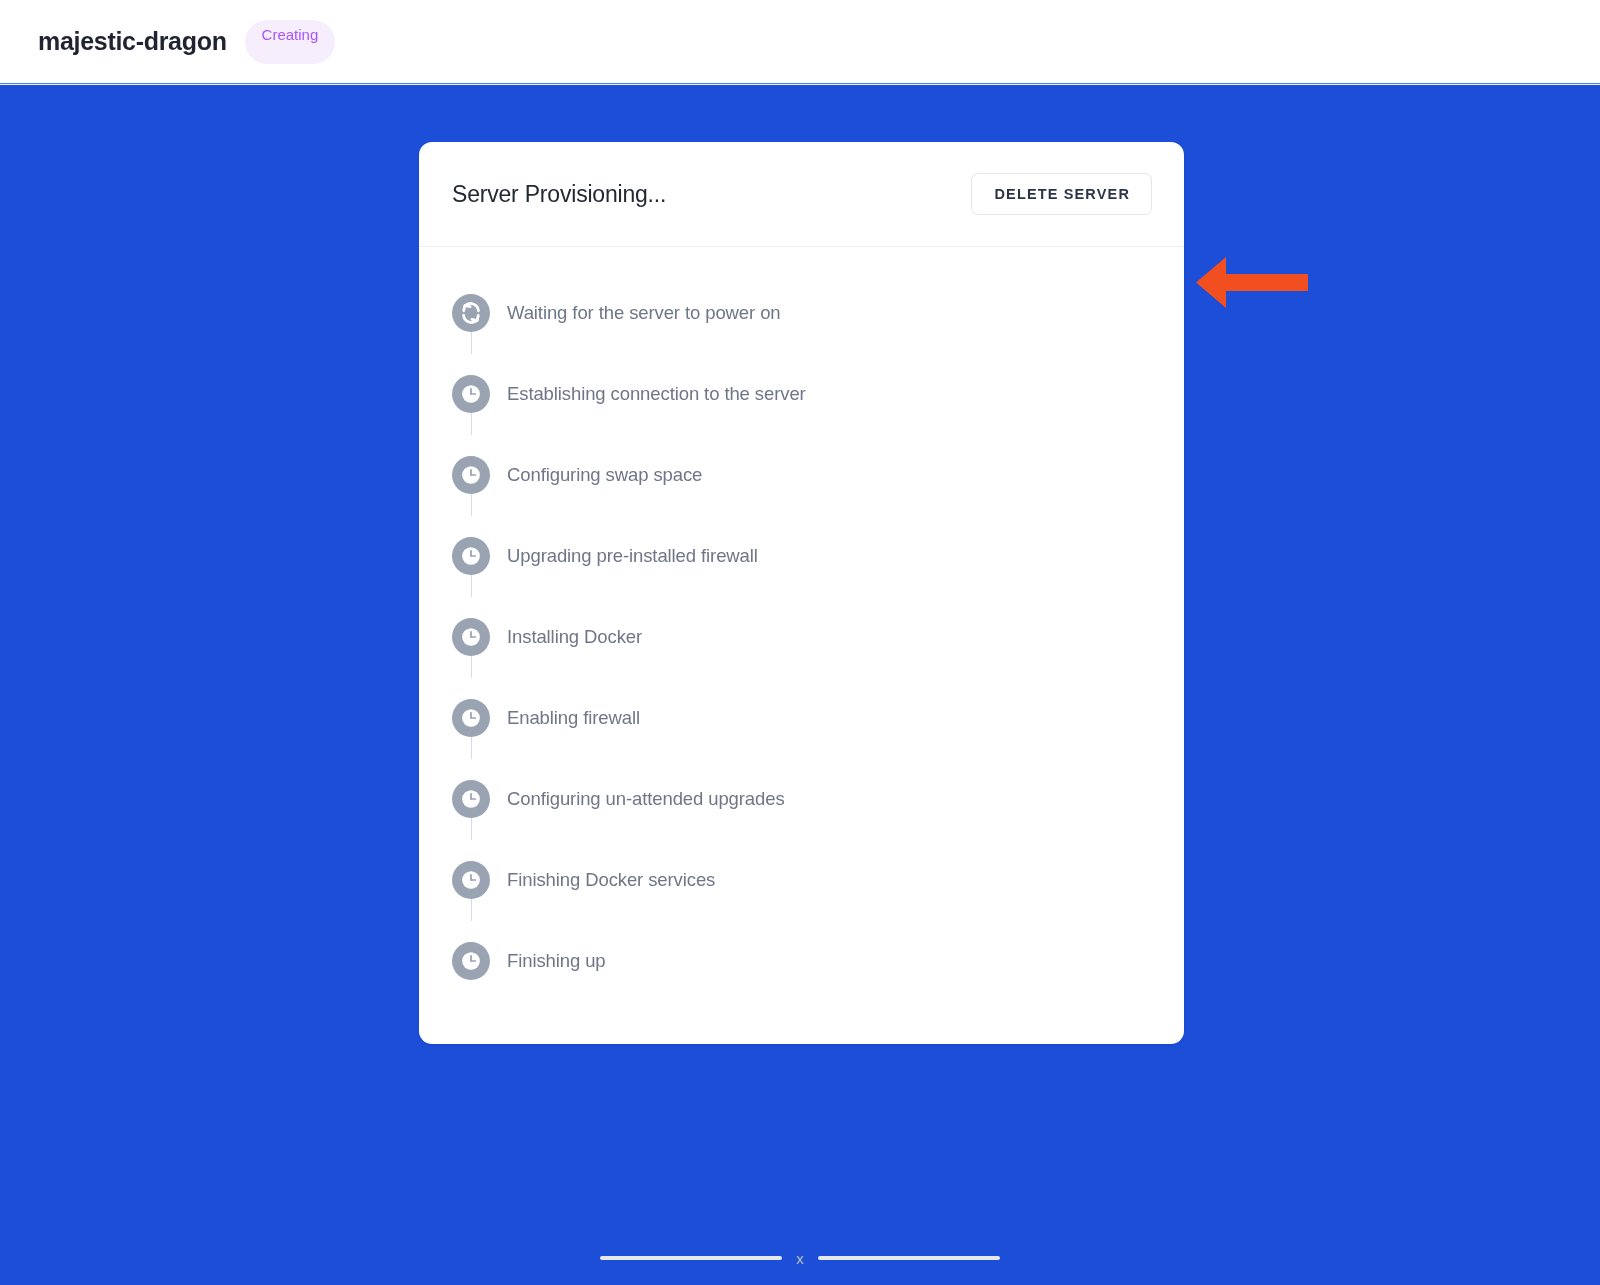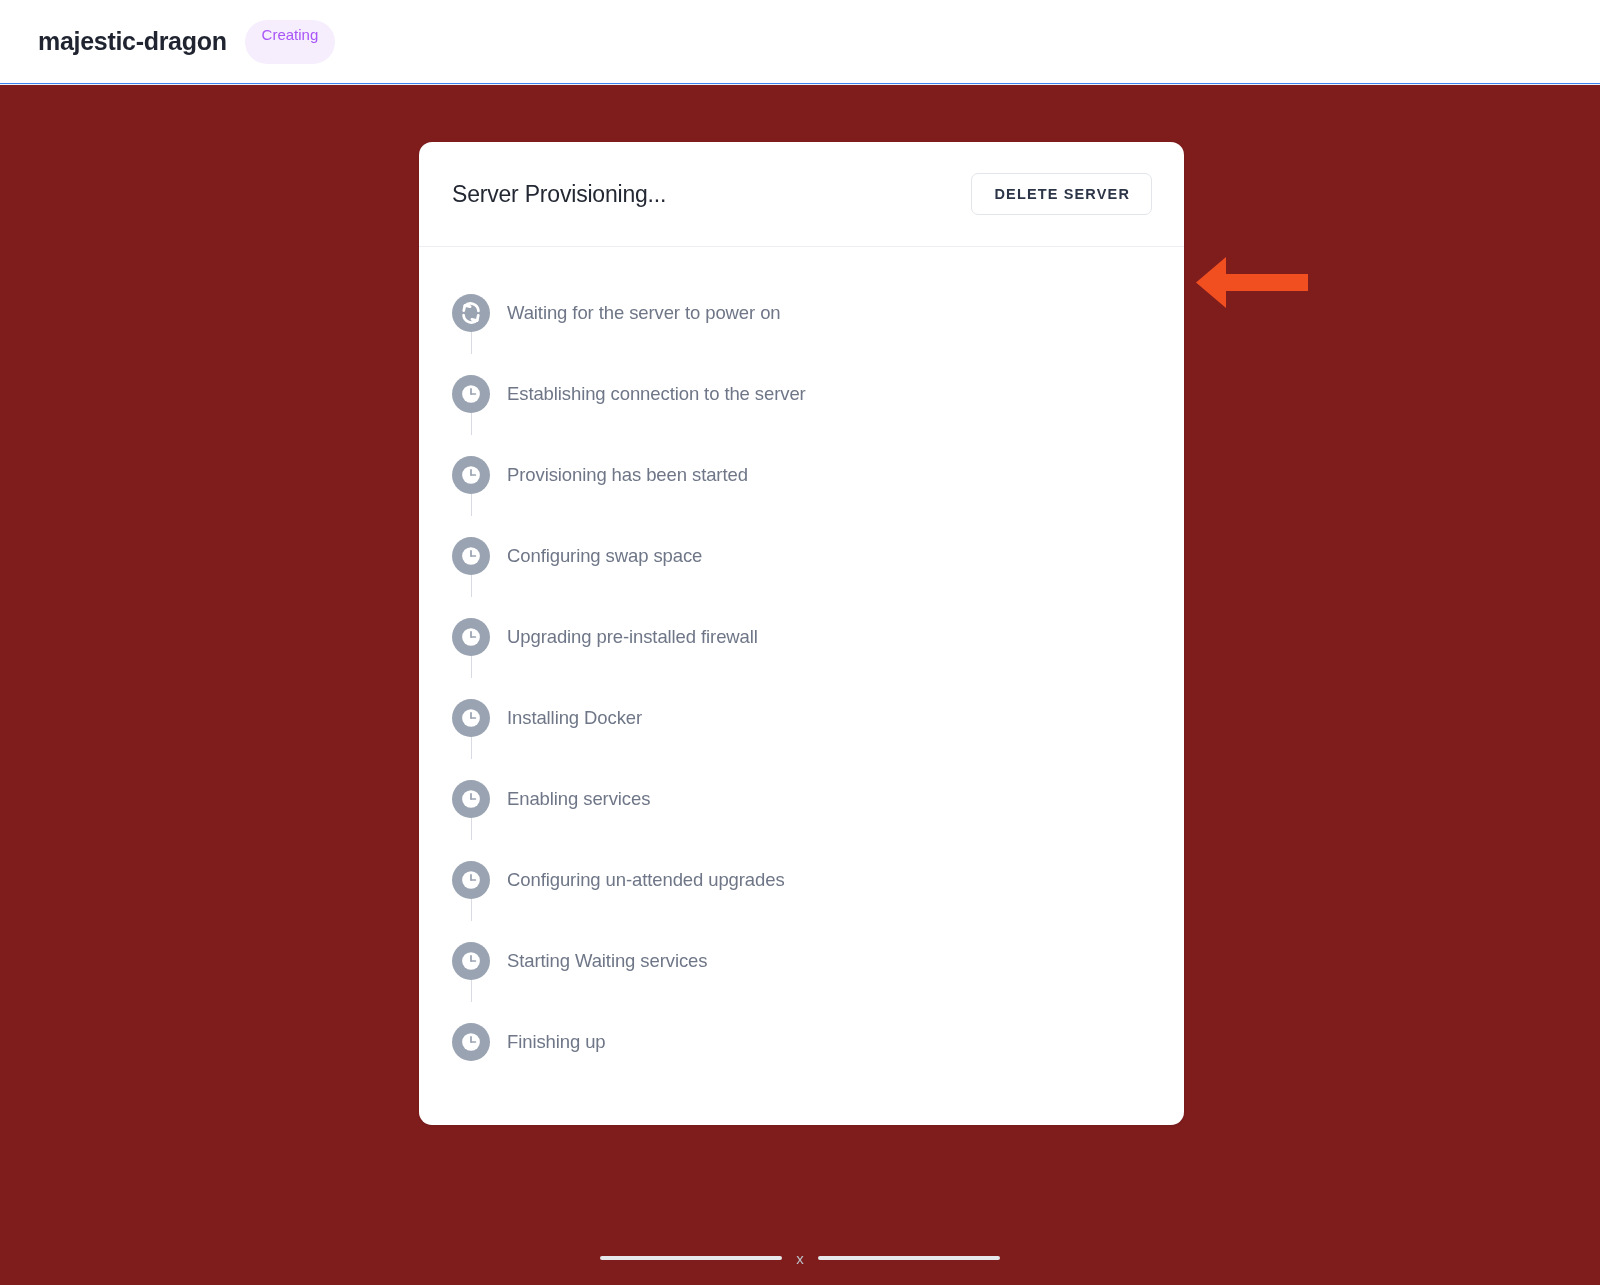--- a/index.html
+++ b/index.html
@@ -39,21 +39,21 @@
     border-radius: 999px;
     line-height: 1;
   }
 
   
   .page {
     position: absolute;
     top: 85px; left: 0;
     width: 1600px;
     height: 1200px;
-    background: #7f1d1d;
+    background: #1d4ed8;
   }
 
   
   .card {
     position: absolute;
     left: 419px;
     top: 57px;
     width: 765px;
     background: #ffffff;
     border-radius: 13px;
@@ -205,30 +205,20 @@
           <span class="step-label">Establishing connection to the server</span>
         </div>
         <div class="step">
           <span class="step-icon">
             <svg width="38" height="38" viewBox="0 0 24 24">
               <circle cx="12" cy="12" r="5.6" fill="#ffffff"></circle>
               <rect x="11.45" y="8.2" width="1.1" height="4.4" rx="0.55" fill="#9aa3b2"></rect>
               <rect x="11.8" y="11.45" width="3.5" height="1.1" rx="0.55" fill="#9aa3b2"></rect>
             </svg>
           </span>
-          <span class="step-label">Provisioning has been started</span>
-        </div>
-        <div class="step">
-          <span class="step-icon">
-            <svg width="38" height="38" viewBox="0 0 24 24">
-              <circle cx="12" cy="12" r="5.6" fill="#ffffff"></circle>
-              <rect x="11.45" y="8.2" width="1.1" height="4.4" rx="0.55" fill="#9aa3b2"></rect>
-              <rect x="11.8" y="11.45" width="3.5" height="1.1" rx="0.55" fill="#9aa3b2"></rect>
-            </svg>
-          </span>
           <span class="step-label">Configuring swap space</span>
         </div>
         <div class="step">
           <span class="step-icon">
             <svg width="38" height="38" viewBox="0 0 24 24">
               <circle cx="12" cy="12" r="5.6" fill="#ffffff"></circle>
               <rect x="11.45" y="8.2" width="1.1" height="4.4" rx="0.55" fill="#9aa3b2"></rect>
               <rect x="11.8" y="11.45" width="3.5" height="1.1" rx="0.55" fill="#9aa3b2"></rect>
             </svg>
           </span>
@@ -245,41 +235,41 @@
           <span class="step-label">Installing Docker</span>
         </div>
         <div class="step">
           <span class="step-icon">
             <svg width="38" height="38" viewBox="0 0 24 24">
               <circle cx="12" cy="12" r="5.6" fill="#ffffff"></circle>
               <rect x="11.45" y="8.2" width="1.1" height="4.4" rx="0.55" fill="#9aa3b2"></rect>
               <rect x="11.8" y="11.45" width="3.5" height="1.1" rx="0.55" fill="#9aa3b2"></rect>
             </svg>
           </span>
-          <span class="step-label">Enabling services</span>
+          <span class="step-label">Enabling firewall</span>
         </div>
         <div class="step">
           <span class="step-icon">
             <svg width="38" height="38" viewBox="0 0 24 24">
               <circle cx="12" cy="12" r="5.6" fill="#ffffff"></circle>
               <rect x="11.45" y="8.2" width="1.1" height="4.4" rx="0.55" fill="#9aa3b2"></rect>
               <rect x="11.8" y="11.45" width="3.5" height="1.1" rx="0.55" fill="#9aa3b2"></rect>
             </svg>
           </span>
           <span class="step-label">Configuring un-attended upgrades</span>
         </div>
         <div class="step">
           <span class="step-icon">
             <svg width="38" height="38" viewBox="0 0 24 24">
               <circle cx="12" cy="12" r="5.6" fill="#ffffff"></circle>
               <rect x="11.45" y="8.2" width="1.1" height="4.4" rx="0.55" fill="#9aa3b2"></rect>
               <rect x="11.8" y="11.45" width="3.5" height="1.1" rx="0.55" fill="#9aa3b2"></rect>
             </svg>
           </span>
-          <span class="step-label">Starting Waiting services</span>
+          <span class="step-label">Finishing Docker services</span>
         </div>
         <div class="step">
           <span class="step-icon">
             <svg width="38" height="38" viewBox="0 0 24 24">
               <circle cx="12" cy="12" r="5.6" fill="#ffffff"></circle>
               <rect x="11.45" y="8.2" width="1.1" height="4.4" rx="0.55" fill="#9aa3b2"></rect>
               <rect x="11.8" y="11.45" width="3.5" height="1.1" rx="0.55" fill="#9aa3b2"></rect>
             </svg>
           </span>
           <span class="step-label">Finishing up</span>

